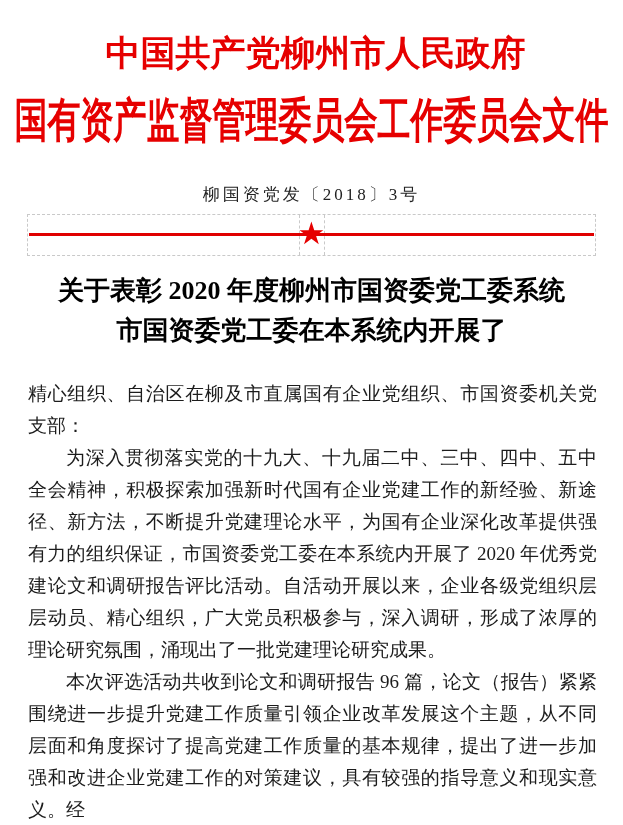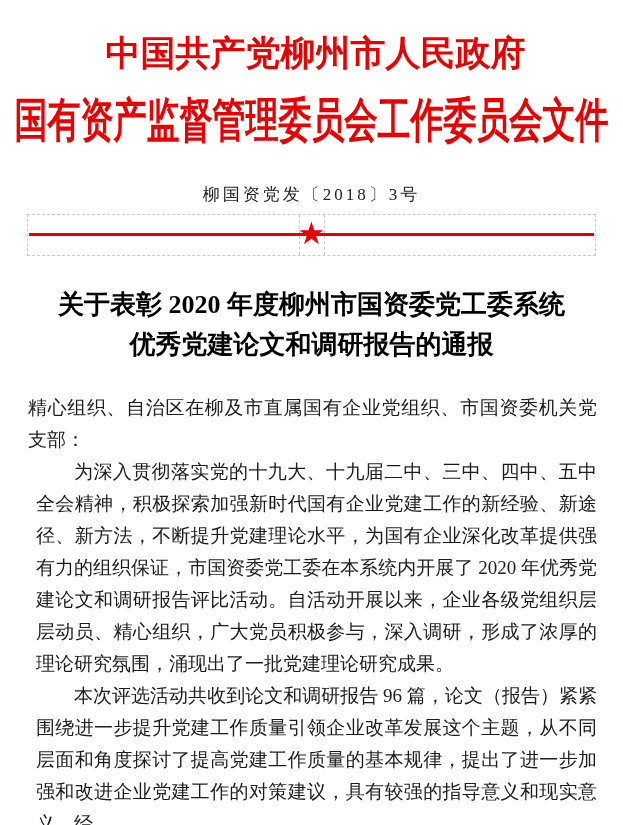--- a/index.html
+++ b/index.html
@@ -74,39 +74,39 @@
     transform: translate(-50%, -54%);
     font-size: 31px;
     line-height: 31px;
     color: #e60000;
     font-family: "DejaVu Sans", sans-serif;
     z-index: 2;
   }
 
   
   .title {
-    margin-top: 29px;
+    margin-top: 15px;
     text-align: center;
     font-weight: bold;
     font-size: 26px;
     line-height: 40px;
     color: #000000;
   }
 
   
   .body-text {
     margin-top: 27px;
     padding: 0 26px 0 28px;
     font-size: 19px;
     line-height: 32px;
     text-align: justify;
     text-justify: inter-ideograph;
     color: #1c1c1c;
   }
-  .body-text p.indent { text-indent: 2em; margin-left: 8px; }
+  .body-text p.indent { text-indent: 2em; }
 </style>
 </head>
 <body>
 
 <div class="page">
 
   <div class="hdr1">中国共产党柳州市人民政府</div>
 
   <div class="hdr2">国有资产监督管理委员会工作委员会文件</div>
 
@@ -115,21 +115,21 @@
   <div class="divider">
     <div class="cell-left"></div>
     <div class="cell-mid"></div>
     <div class="cell-right"></div>
     <div class="red-rule"></div>
     <span class="red-star">★</span>
   </div>
 
   <div class="title">
     <div>关于表彰 2020 年度柳州市国资委党工委系统</div>
-    <div>优秀党建论文和调研报告的通报</div>
+    <div>市国资委党工委在本系统内开展了</div>
   </div>
 
   <div class="body-text">
     <p>精心组织、自治区在柳及市直属国有企业党组织、市国资委机关党支部：</p>
     <p class="indent">为深入贯彻落实党的十九大、十九届二中、三中、四中、五中全会精神，积极探索加强新时代国有企业党建工作的新经验、新途径、新方法，不断提升党建理论水平，为国有企业深化改革提供强有力的组织保证，市国资委党工委在本系统内开展了 2020 年优秀党建论文和调研报告评比活动。自活动开展以来，企业各级党组织层层动员、精心组织，广大党员积极参与，深入调研，形成了浓厚的理论研究氛围，涌现出了一批党建理论研究成果。</p>
     <p class="indent">本次评选活动共收到论文和调研报告 96 篇，论文（报告）紧紧围绕进一步提升党建工作质量引领企业改革发展这个主题，从不同层面和角度探讨了提高党建工作质量的基本规律，提出了进一步加强和改进企业党建工作的对策建议，具有较强的指导意义和现实意义。经</p>
   </div>
 
 </div>
 

